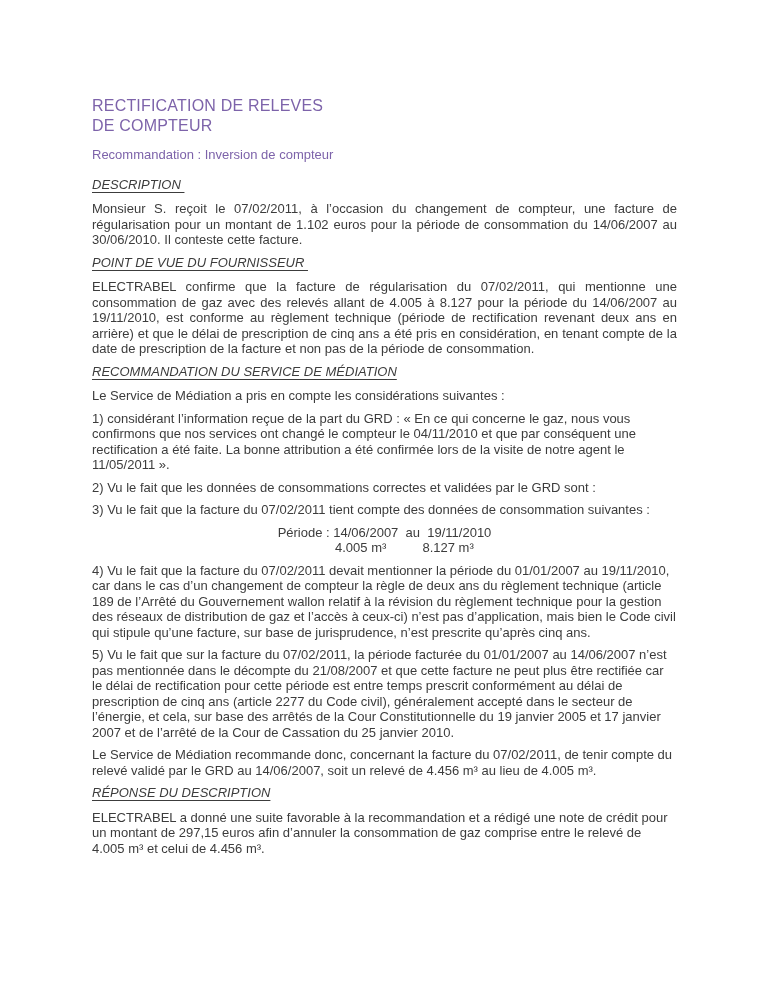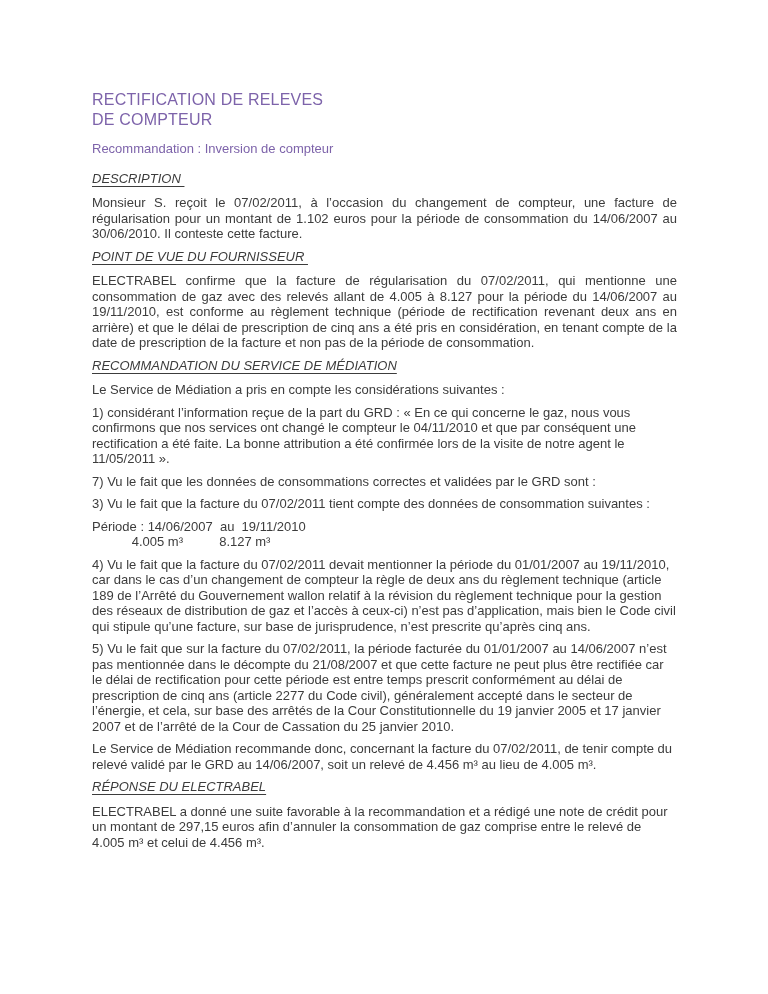--- a/index.html
+++ b/index.html
@@ -18,21 +18,21 @@
   .content {
     position: absolute;
     left: 92px;
     top: 84px;
     width: 585px;
     color: #3c3c3c;
     font-size: 13px;
     line-height: 15.5px;
   }
   .title {
-    margin: 6px 0 11px 0;
+    margin: 12px 0 11px 0;
     font-size: 16px;
     line-height: 20px;
     font-weight: normal;
     color: #7d63aa;
     letter-spacing: 0.2px;
   }
   .subtitle {
     margin: 0 0 14px 0;
     color: #7d63aa;
   }
@@ -52,20 +52,21 @@
     margin: 0 0 7px 0;
   }
   .justify {
     text-align: justify;
   }
   .pre-block {
     margin: 0 0 7px 0;
   }
   .pre-line {
     white-space: pre;
+    text-align: center;
   }
 </style>
 </head>
 <body>
 
 <div class="page">
   <div class="content">
 
     <h1 class="title"><span>RECTIFICATION DE RELEVES</span><br><span>DE COMPTEUR</span></h1>
 
@@ -73,29 +74,29 @@
 
     <h2 class="heading">DESCRIPTION </h2>
     <p class="para justify">Monsieur S. reçoit le 07/02/2011, à l’occasion du changement de compteur, une facture de régularisation pour un montant de 1.102 euros pour la période de consommation du 14/06/2007 au 30/06/2010. Il conteste cette facture.</p>
 
     <h2 class="heading">POINT DE VUE DU FOURNISSEUR </h2>
     <p class="para justify">ELECTRABEL confirme que la facture de régularisation du 07/02/2011, qui mentionne une consommation de gaz avec des relevés allant de 4.005 à 8.127 pour la période du 14/06/2007 au 19/11/2010, est conforme au règlement technique (période de rectification revenant deux ans en arrière) et que le délai de prescription de cinq ans a été pris en considération, en tenant compte de la date de prescription de la facture et non pas de la période de consommation.</p>
 
     <h2 class="heading">RECOMMANDATION DU SERVICE DE MÉDIATION</h2>
     <p class="para">Le Service de Médiation a pris en compte les considérations suivantes :</p>
     <p class="para">1) considérant l’information reçue de la part du GRD : « En ce qui concerne le gaz, nous vous confirmons que nos services ont changé le compteur le 04/11/2010 et que par conséquent une rectification a été faite. La bonne attribution a été confirmée lors de la visite de notre agent le 11/05/2011 ».</p>
-    <p class="para">7) Vu le fait que les données de consommations correctes et validées par le GRD sont :</p>
+    <p class="para">2) Vu le fait que les données de consommations correctes et validées par le GRD sont :</p>
     <p class="para">3) Vu le fait que la facture du 07/02/2011 tient compte des données de consommation suivantes :</p>
 
     <div class="pre-block">
       <div class="pre-line">Période : 14/06/2007  au  19/11/2010</div>
       <div class="pre-line">           4.005 m³          8.127 m³</div>
     </div>
 
     <p class="para">4) Vu le fait que la facture du 07/02/2011 devait mentionner la période du 01/01/2007 au 19/11/2010, car dans le cas d’un changement de compteur la règle de deux ans du règlement technique (article 189 de l’Arrêté du Gouvernement wallon relatif à la révision du règlement technique pour la gestion des réseaux de distribution de gaz et l’accès à ceux-ci) n’est pas d’application, mais bien le Code civil qui stipule qu’une facture, sur base de jurisprudence, n’est prescrite qu’après cinq ans.</p>
     <p class="para">5) Vu le fait que sur la facture du 07/02/2011, la période facturée du 01/01/2007 au 14/06/2007 n’est pas mentionnée dans le décompte du 21/08/2007 et que cette facture ne peut plus être rectifiée car le délai de rectification pour cette période est entre temps prescrit conformément au délai de prescription de cinq ans (article 2277 du Code civil), généralement accepté dans le secteur de l’énergie, et cela, sur base des arrêtés de la Cour Constitutionnelle du 19 janvier 2005 et 17 janvier 2007 et de l’arrêté de la Cour de Cassation du 25 janvier 2010.</p>
     <p class="para">Le Service de Médiation recommande donc, concernant la facture du 07/02/2011, de tenir compte du relevé validé par le GRD au 14/06/2007, soit un relevé de 4.456 m³ au lieu de 4.005 m³.</p>
 
-    <h2 class="heading">RÉPONSE DU ELECTRABEL</h2>
+    <h2 class="heading">RÉPONSE DU DESCRIPTION</h2>
     <p class="para">ELECTRABEL a donné une suite favorable à la recommandation et a rédigé une note de crédit pour un montant de 297,15 euros afin d’annuler la consommation de gaz comprise entre le relevé de 4.005 m³ et celui de 4.456 m³.</p>
 
   </div>
 </div>
 
 </body></html>

